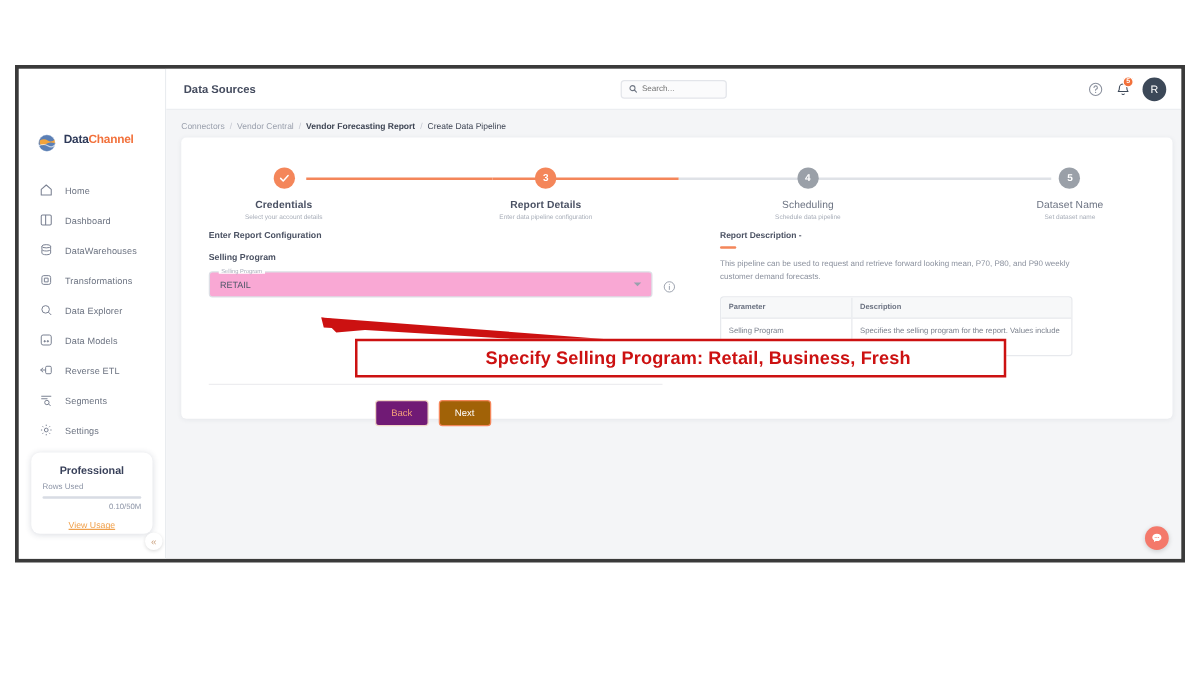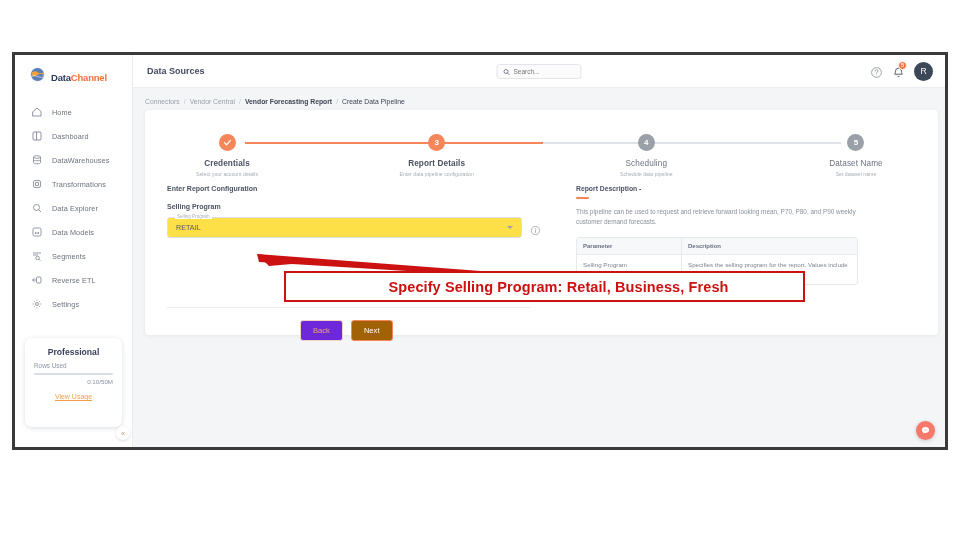--- a/index.html
+++ b/index.html
@@ -21,22 +21,23 @@
   }
 
   
   #sidebar {
     position: absolute; left: 0; top: 0;
     width: 118px; height: 100%;
     background: #ffffff;
     border-right: 1px solid #e9ecef;
   }
   .brand {
-    display: flex; align-items: flex-end; gap: 5px;
+    display: flex; align-items: flex-start; gap: 5px;
     padding: 11px 0 11px 14px;
+    margin-top: 40px;
   }
   .brand-logo { width: 17px; height: 17px; flex: 0 0 auto; }
   .brand-text { font-size: 9.5px; font-weight: bold; letter-spacing: -.2px; white-space: nowrap; }
   .brand-data { color: #2e3a59; }
   .brand-channel { color: #f2713b; }
 
   .nav { margin-top: 6px; }
   .nav-item {
     position: relative;
     display: flex; align-items: center; gap: 9px;
@@ -51,21 +52,21 @@
     width: 2.5px; height: 22px; background: #f2713b; border-radius: 2px;
   }
 
   
   #plan-card {
     position: absolute; left: 10px; bottom: 20px;
     width: 97px;
     background: #fff;
     border-radius: 7px;
     box-shadow: 0 1px 5px rgba(40,50,80,.16);
-    padding: 9px 9px 24px;
+    padding: 9px 9px 0;
     text-align: center;
   }
   #plan-card .tier { font-size: 8.6px; font-weight: bold; color: #39415a; margin-bottom: 5px; }
   #plan-card .rows-label { font-size: 6.4px; color: #8b93a5; text-align: left; margin-bottom: 4px; }
   #plan-card .bar { height: 2.5px; background: #d8dce4; border-radius: 2px; }
   #plan-card .usage { font-size: 6.2px; color: #8b93a5; text-align: right; margin-top: 3px; }
   #plan-card .view-usage {
     display: inline-block; margin-top: 5px;
     font-size: 7px; color: #f0a04b; text-decoration: underline; cursor: pointer;
   }
@@ -176,21 +177,21 @@
   
   #form-area { display: flex; padding: 8px 22px 0; }
   #form-left { width: 395px; }
   .section-title { font-size: 7px; font-weight: bold; color: #4b5263; margin-bottom: 11px; }
   .field-label { font-size: 7px; font-weight: bold; color: #4b5263; margin-bottom: 7px; }
   .select-row { display: flex; align-items: center; gap: 8px; }
   .select-box {
     position: relative;
     width: 355px; height: 21px;
     border: 1px solid #dcdfe5; border-radius: 3px;
-    background: #fde047;
+    background: #f9a8d4;
     display: flex; align-items: center;
     padding-left: 8px;
     cursor: pointer;
   }
   .select-box .floating {
     position: absolute; left: 7px; top: -4px;
     background: #fff; padding: 0 2px;
     font-size: 4.6px; color: #a9aebb;
   }
   .select-box .value { font-size: 7.2px; color: #515869; }
@@ -210,21 +211,21 @@
   }
   #btn-row {
     display: flex; gap: 8px;
     margin: 12px 0 0 155px;
   }
   .btn {
     font-size: 7.6px; border-radius: 3px;
     padding: 5px 12px; cursor: pointer;
     font-family: "Liberation Sans", sans-serif;
   }
-  #back-btn { background: #6d28d9; border: 1px solid #f0d5c7; color: #f4a07a; }
+  #back-btn { background: #701a75; border: 1px solid #f0d5c7; color: #f4a07a; }
   #next-btn { background: #a16207; border: 1px solid #f4865a; color: #fff; }
 
   
   #form-right { margin-left: 14px; width: 290px; padding-top: 0; }
   #desc-title { font-size: 6.8px; font-weight: bold; color: #4b5263; }
   #desc-rule { width: 13px; height: 2.4px; background: #f4865a; margin: 5px 0 8px; border-radius: 2px; }
   #desc-text { font-size: 6.4px; color: #8a909d; line-height: 1.55; width: 282px; }
   #param-table {
     margin-top: 10px;
     width: 282px;
@@ -355,38 +356,38 @@
               <circle cx="9.5" cy="14" r="1.1" fill="#7b8293"></circle>
               <circle cx="14.5" cy="14" r="1.1" fill="#7b8293"></circle>
           </svg>
         </span>
         <span>Data Models</span>
       </div>
 
       <div class="nav-item">
         <span class="ico">
           <svg viewBox="0 0 24 24" width="12" height="12" fill="none" stroke="#7b8293" stroke-width="1.6">
+            <rect x="11" y="6" width="9" height="12" rx="2"></rect>
+              <line x1="3" y1="12" x2="11" y2="12"></line>
+              <polyline points="7,8.5 3,12 7,15.5"></polyline>
+          </svg>
+        </span>
+        <span>Reverse ETL</span>
+      </div>
+
+      <div class="nav-item">
+        <span class="ico">
+          <svg viewBox="0 0 24 24" width="12" height="12" fill="none" stroke="#7b8293" stroke-width="1.6">
             <line x1="4" y1="6" x2="20" y2="6"></line>
               <line x1="4" y1="10" x2="14" y2="10"></line>
             <circle cx="13" cy="16" r="3.5"></circle>
               <line x1="15.8" y1="18.8" x2="19" y2="21"></line>
           </svg>
         </span>
         <span>Segments</span>
-      </div>
-
-      <div class="nav-item">
-        <span class="ico">
-          <svg viewBox="0 0 24 24" width="12" height="12" fill="none" stroke="#7b8293" stroke-width="1.6">
-            <rect x="11" y="6" width="9" height="12" rx="2"></rect>
-              <line x1="3" y1="12" x2="11" y2="12"></line>
-              <polyline points="7,8.5 3,12 7,15.5"></polyline>
-          </svg>
-        </span>
-        <span>Reverse ETL</span>
       </div>
 
       <div class="nav-item">
         <span class="ico">
           <svg viewBox="0 0 24 24" width="12" height="12" fill="none" stroke="#7b8293" stroke-width="1.6">
             <circle cx="12" cy="12" r="3"></circle>
             <path d="M12 3.5v2M12 18.5v2M3.5 12h2M18.5 12h2M6 6l1.5 1.5M16.5 16.5L18 18M18 6l-1.5 1.5M7.5 16.5L6 18"></path>
           </svg>
         </span>
         <span>Settings</span>

